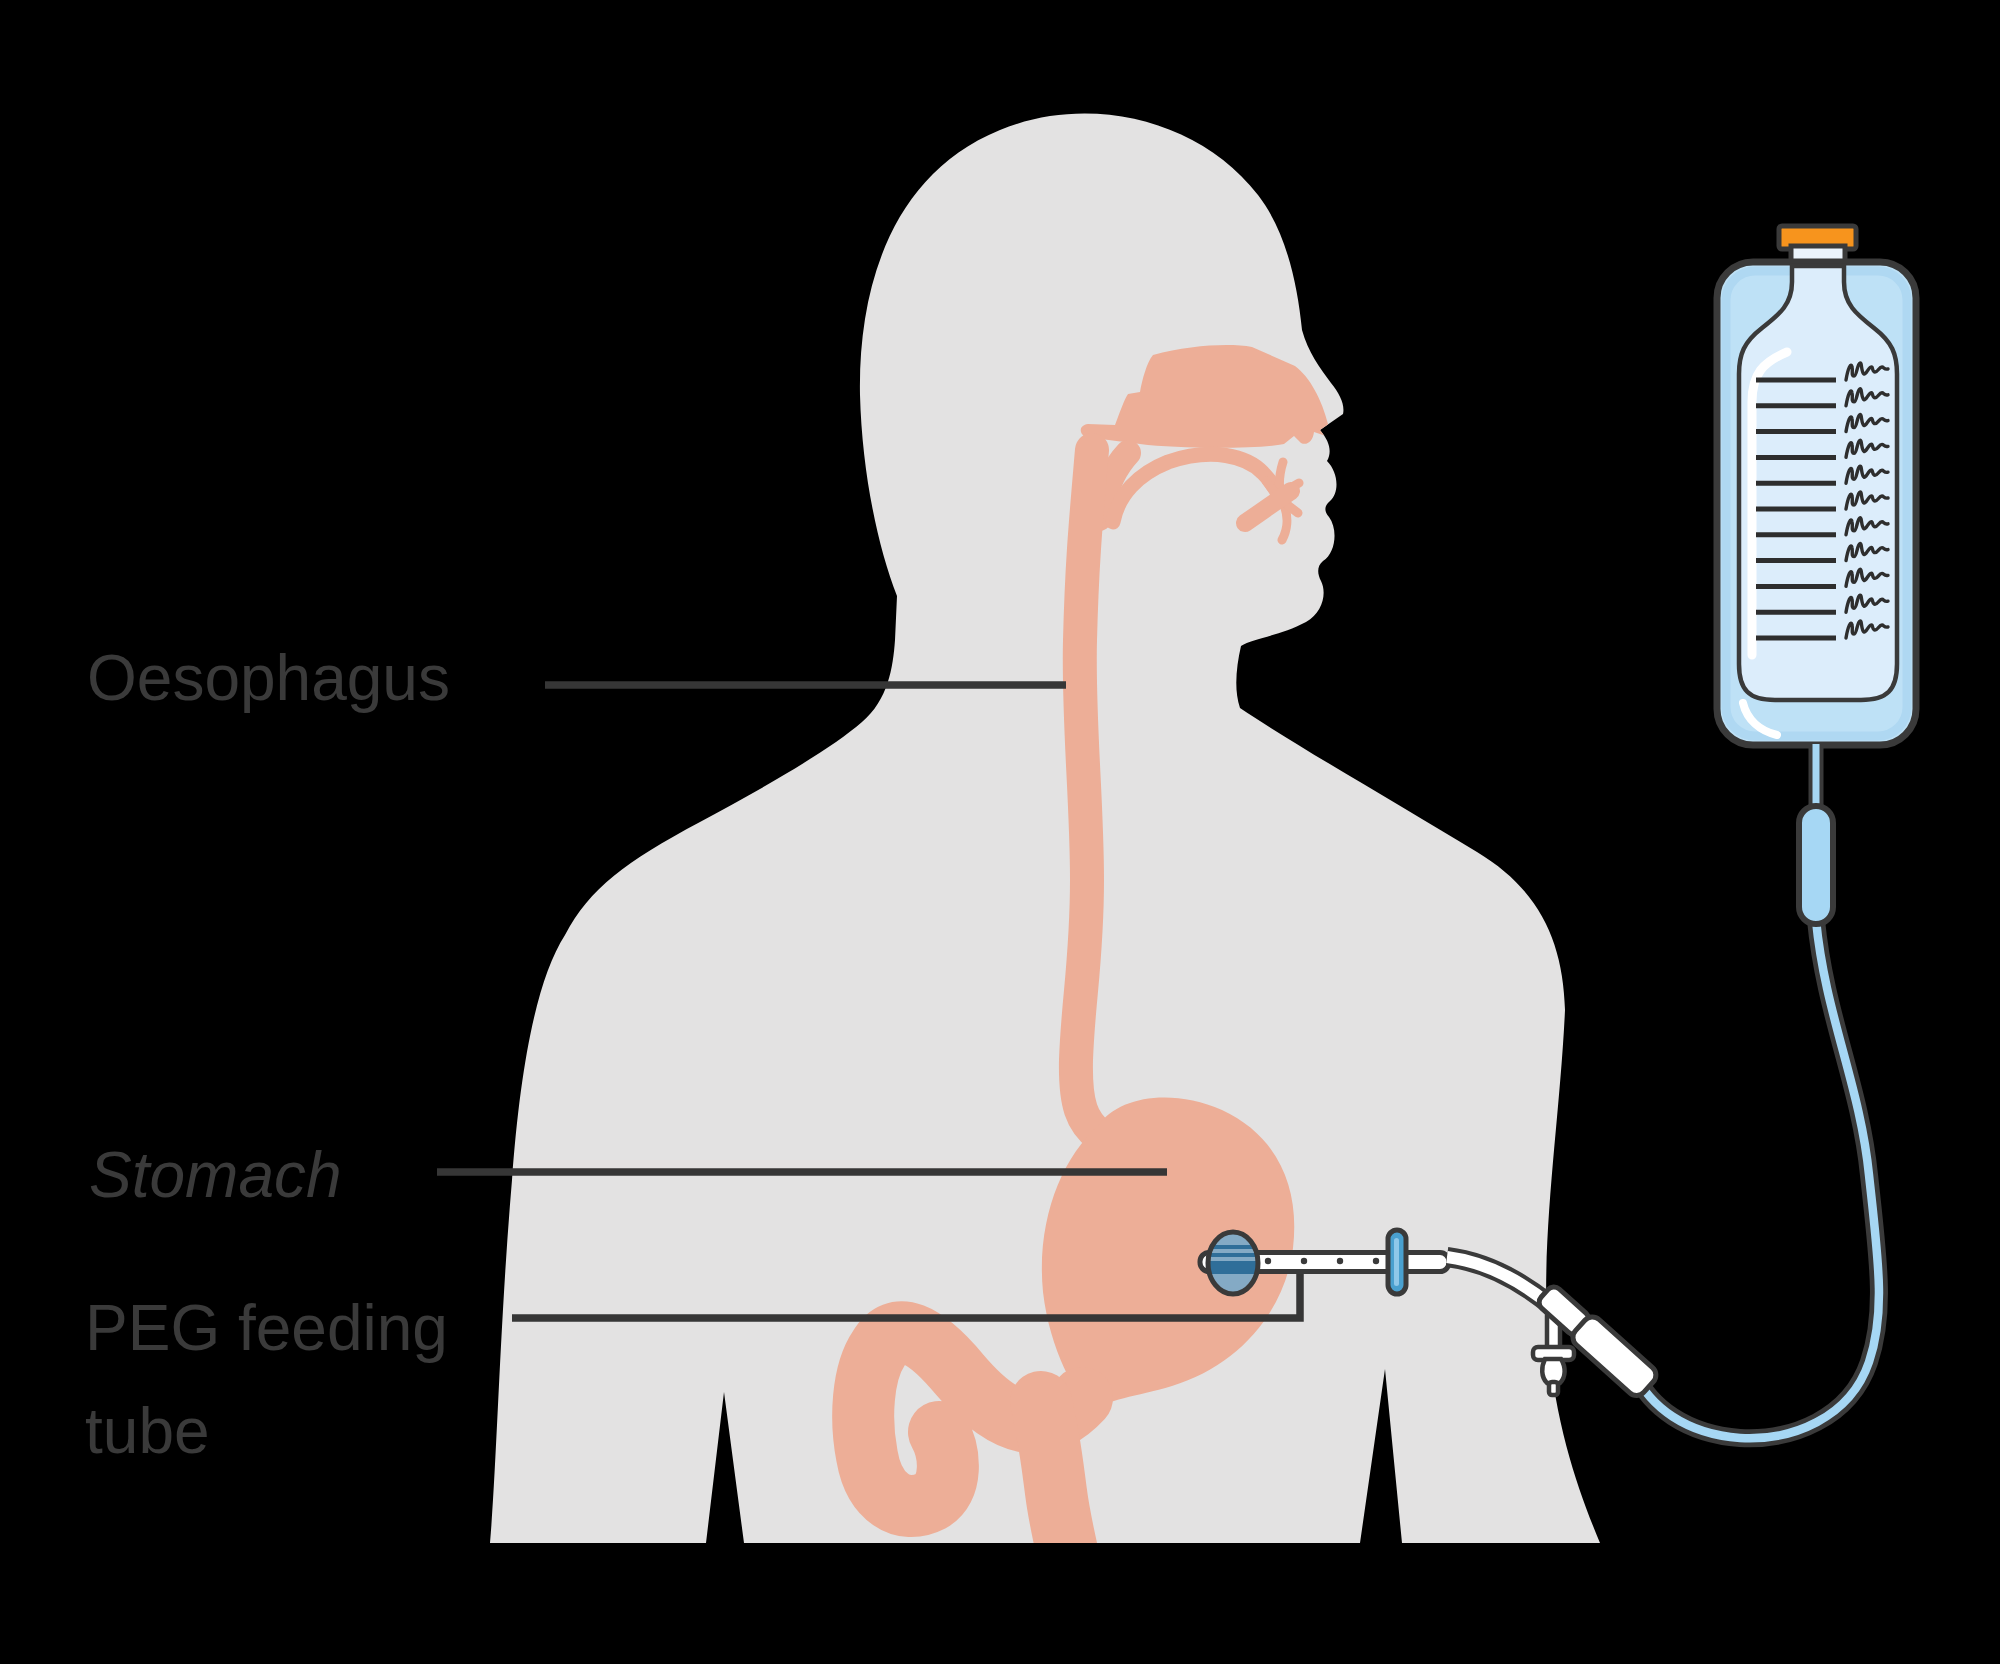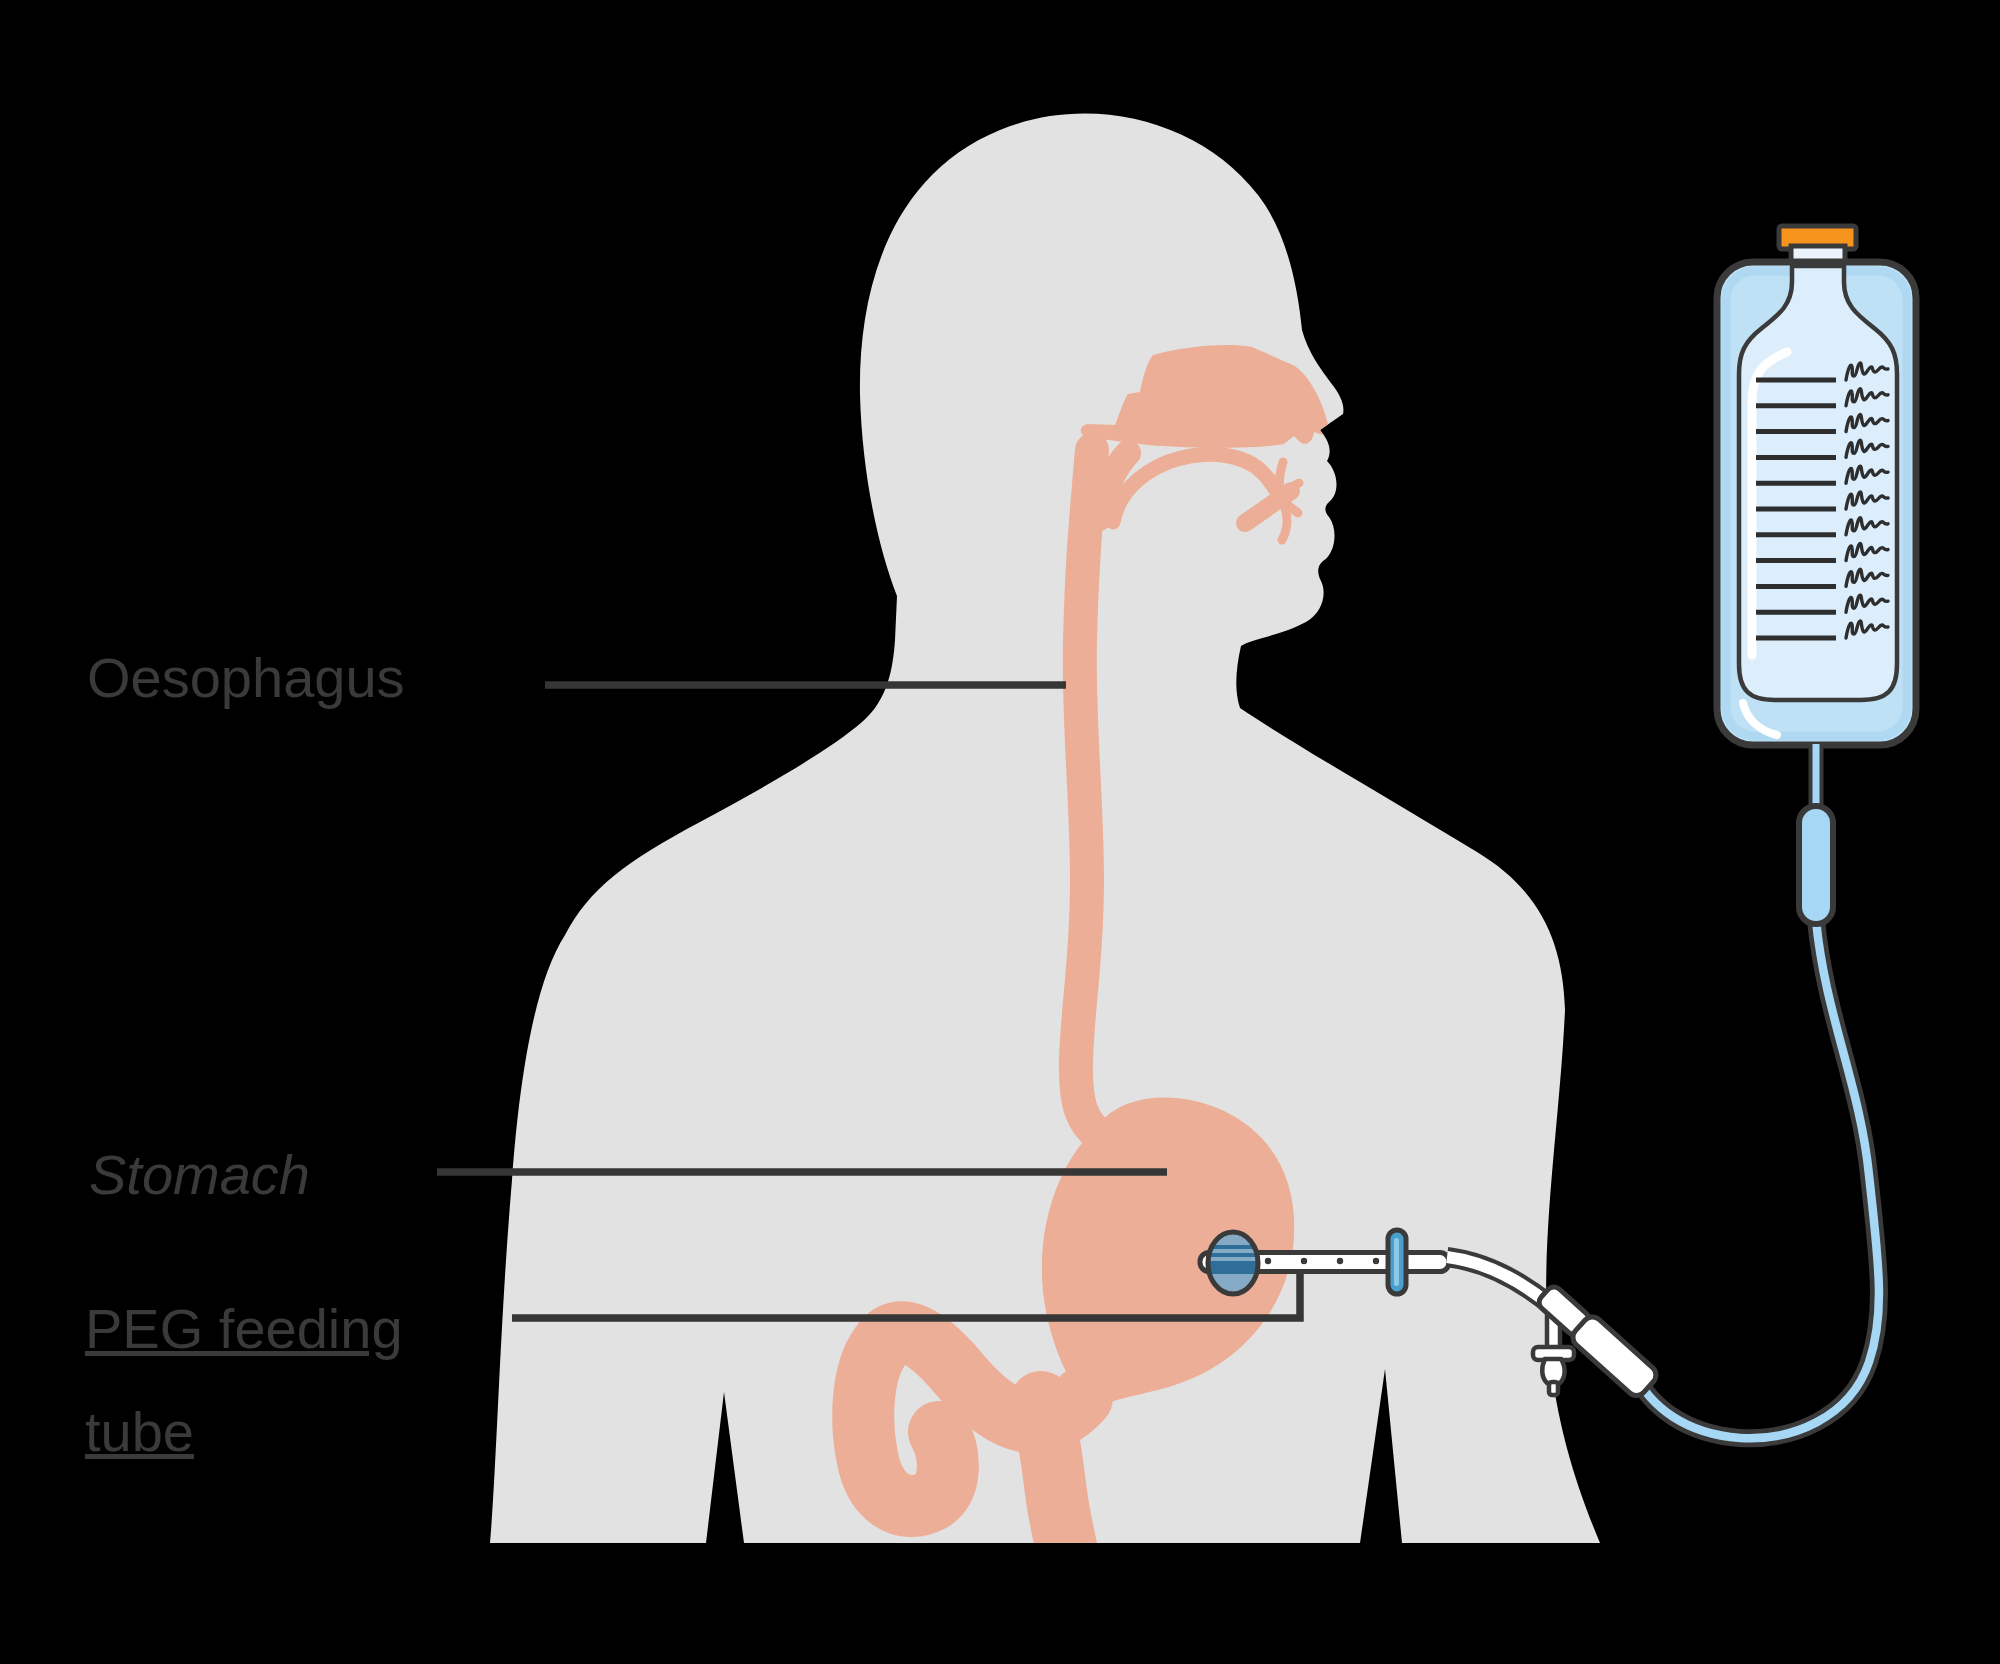--- a/index.html
+++ b/index.html
@@ -26,28 +26,28 @@
     position:relative;
     width:2000px;height:1664px;
     background:var(--c-background);
     overflow:hidden;
     font-family:"Liberation Sans", sans-serif;
   }
   #art{position:absolute;left:0;top:0;width:2000px;height:1664px;}
   .label{
     position:absolute;
     color:var(--c-label_text);
-    font-size:56px;
+    font-size:64px;
     line-height:76px;
     white-space:nowrap;
     letter-spacing:0px;
   }
   #label-oesophagus{left:87px;top:640px;}
   #label-stomach{left:89px;top:1137px;font-style:italic;}
-  #label-peg{left:85px;top:1277px;line-height:103px;text-decoration:underline;}
+  #label-peg{left:85px;top:1277px;line-height:103px;}
   
   .bg{fill:var(--c-background);}
   .body-fill{fill:var(--c-body);}
   .salmon-fill{fill:var(--c-tract);}
   .salmon-stroke{fill:none;stroke:var(--c-tract);}
   .leader{fill:none;stroke:var(--c-leader_line);stroke-width:7.5;}
   .outline{stroke:var(--c-outline);}
   .white-fill{fill:var(--c-white);}
   .dark-stroke{fill:none;stroke:var(--c-outline);}
   .blue-stroke{fill:none;stroke:var(--c-liquid_tube);}

